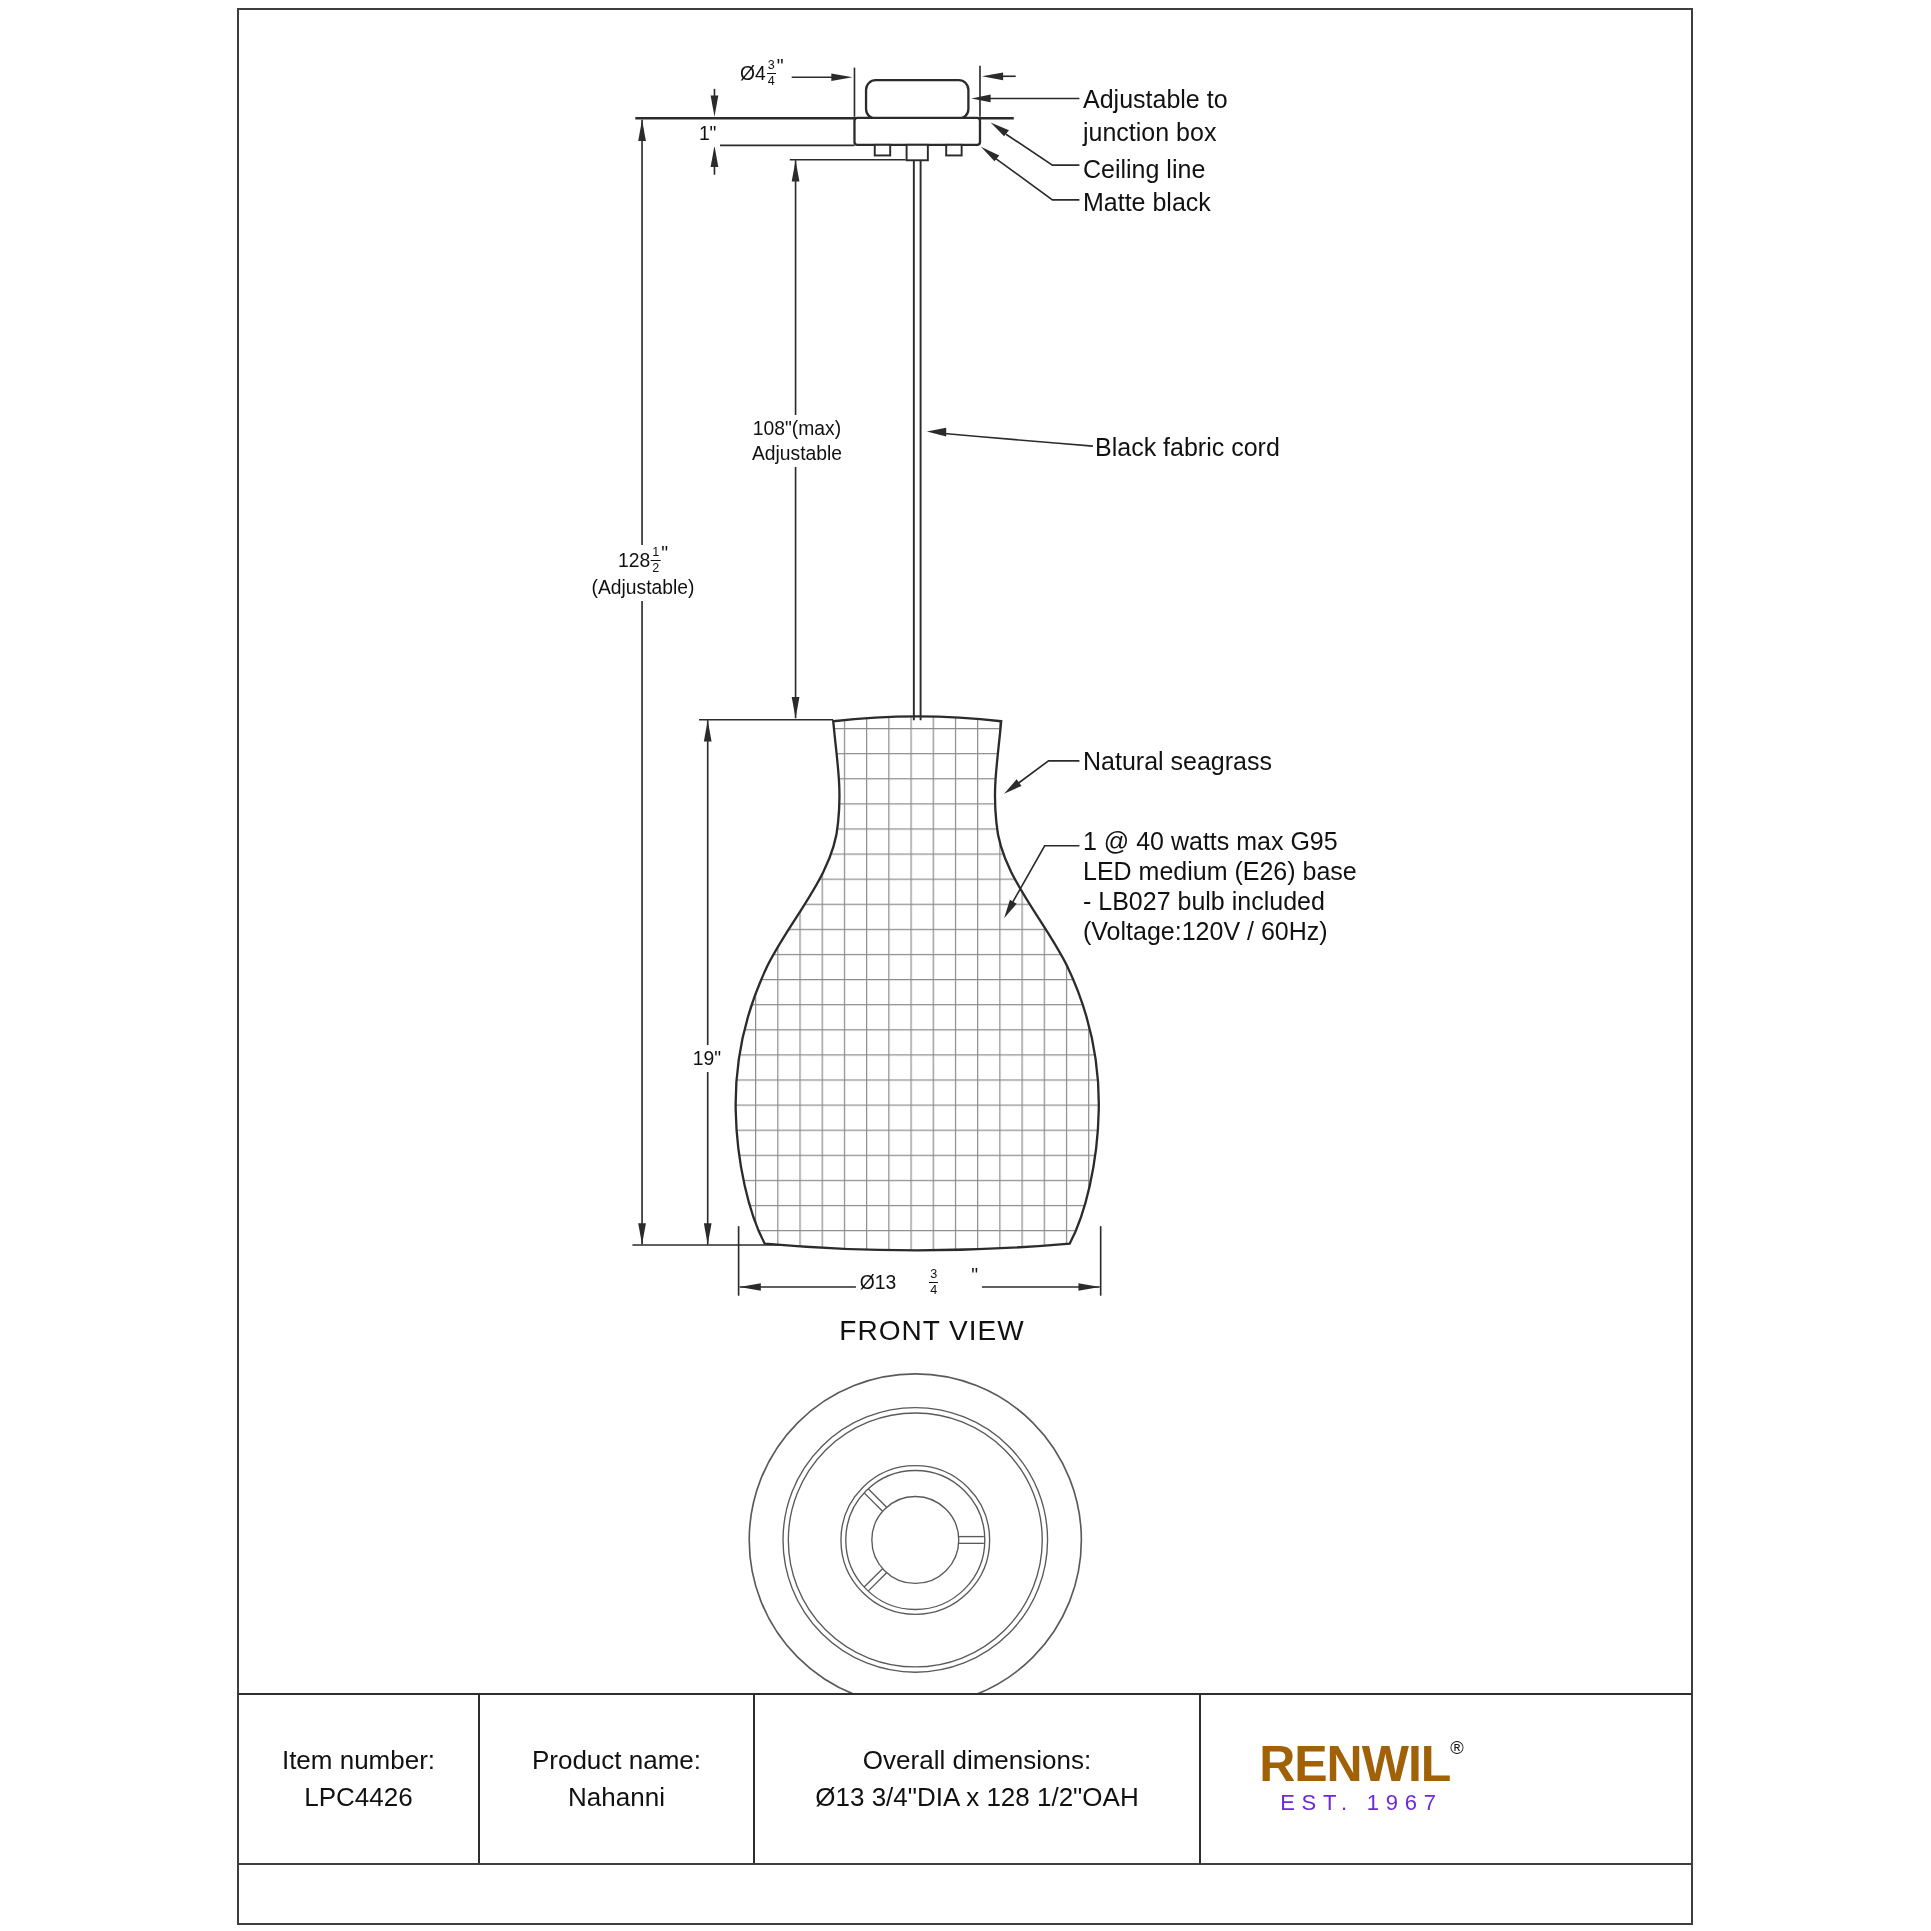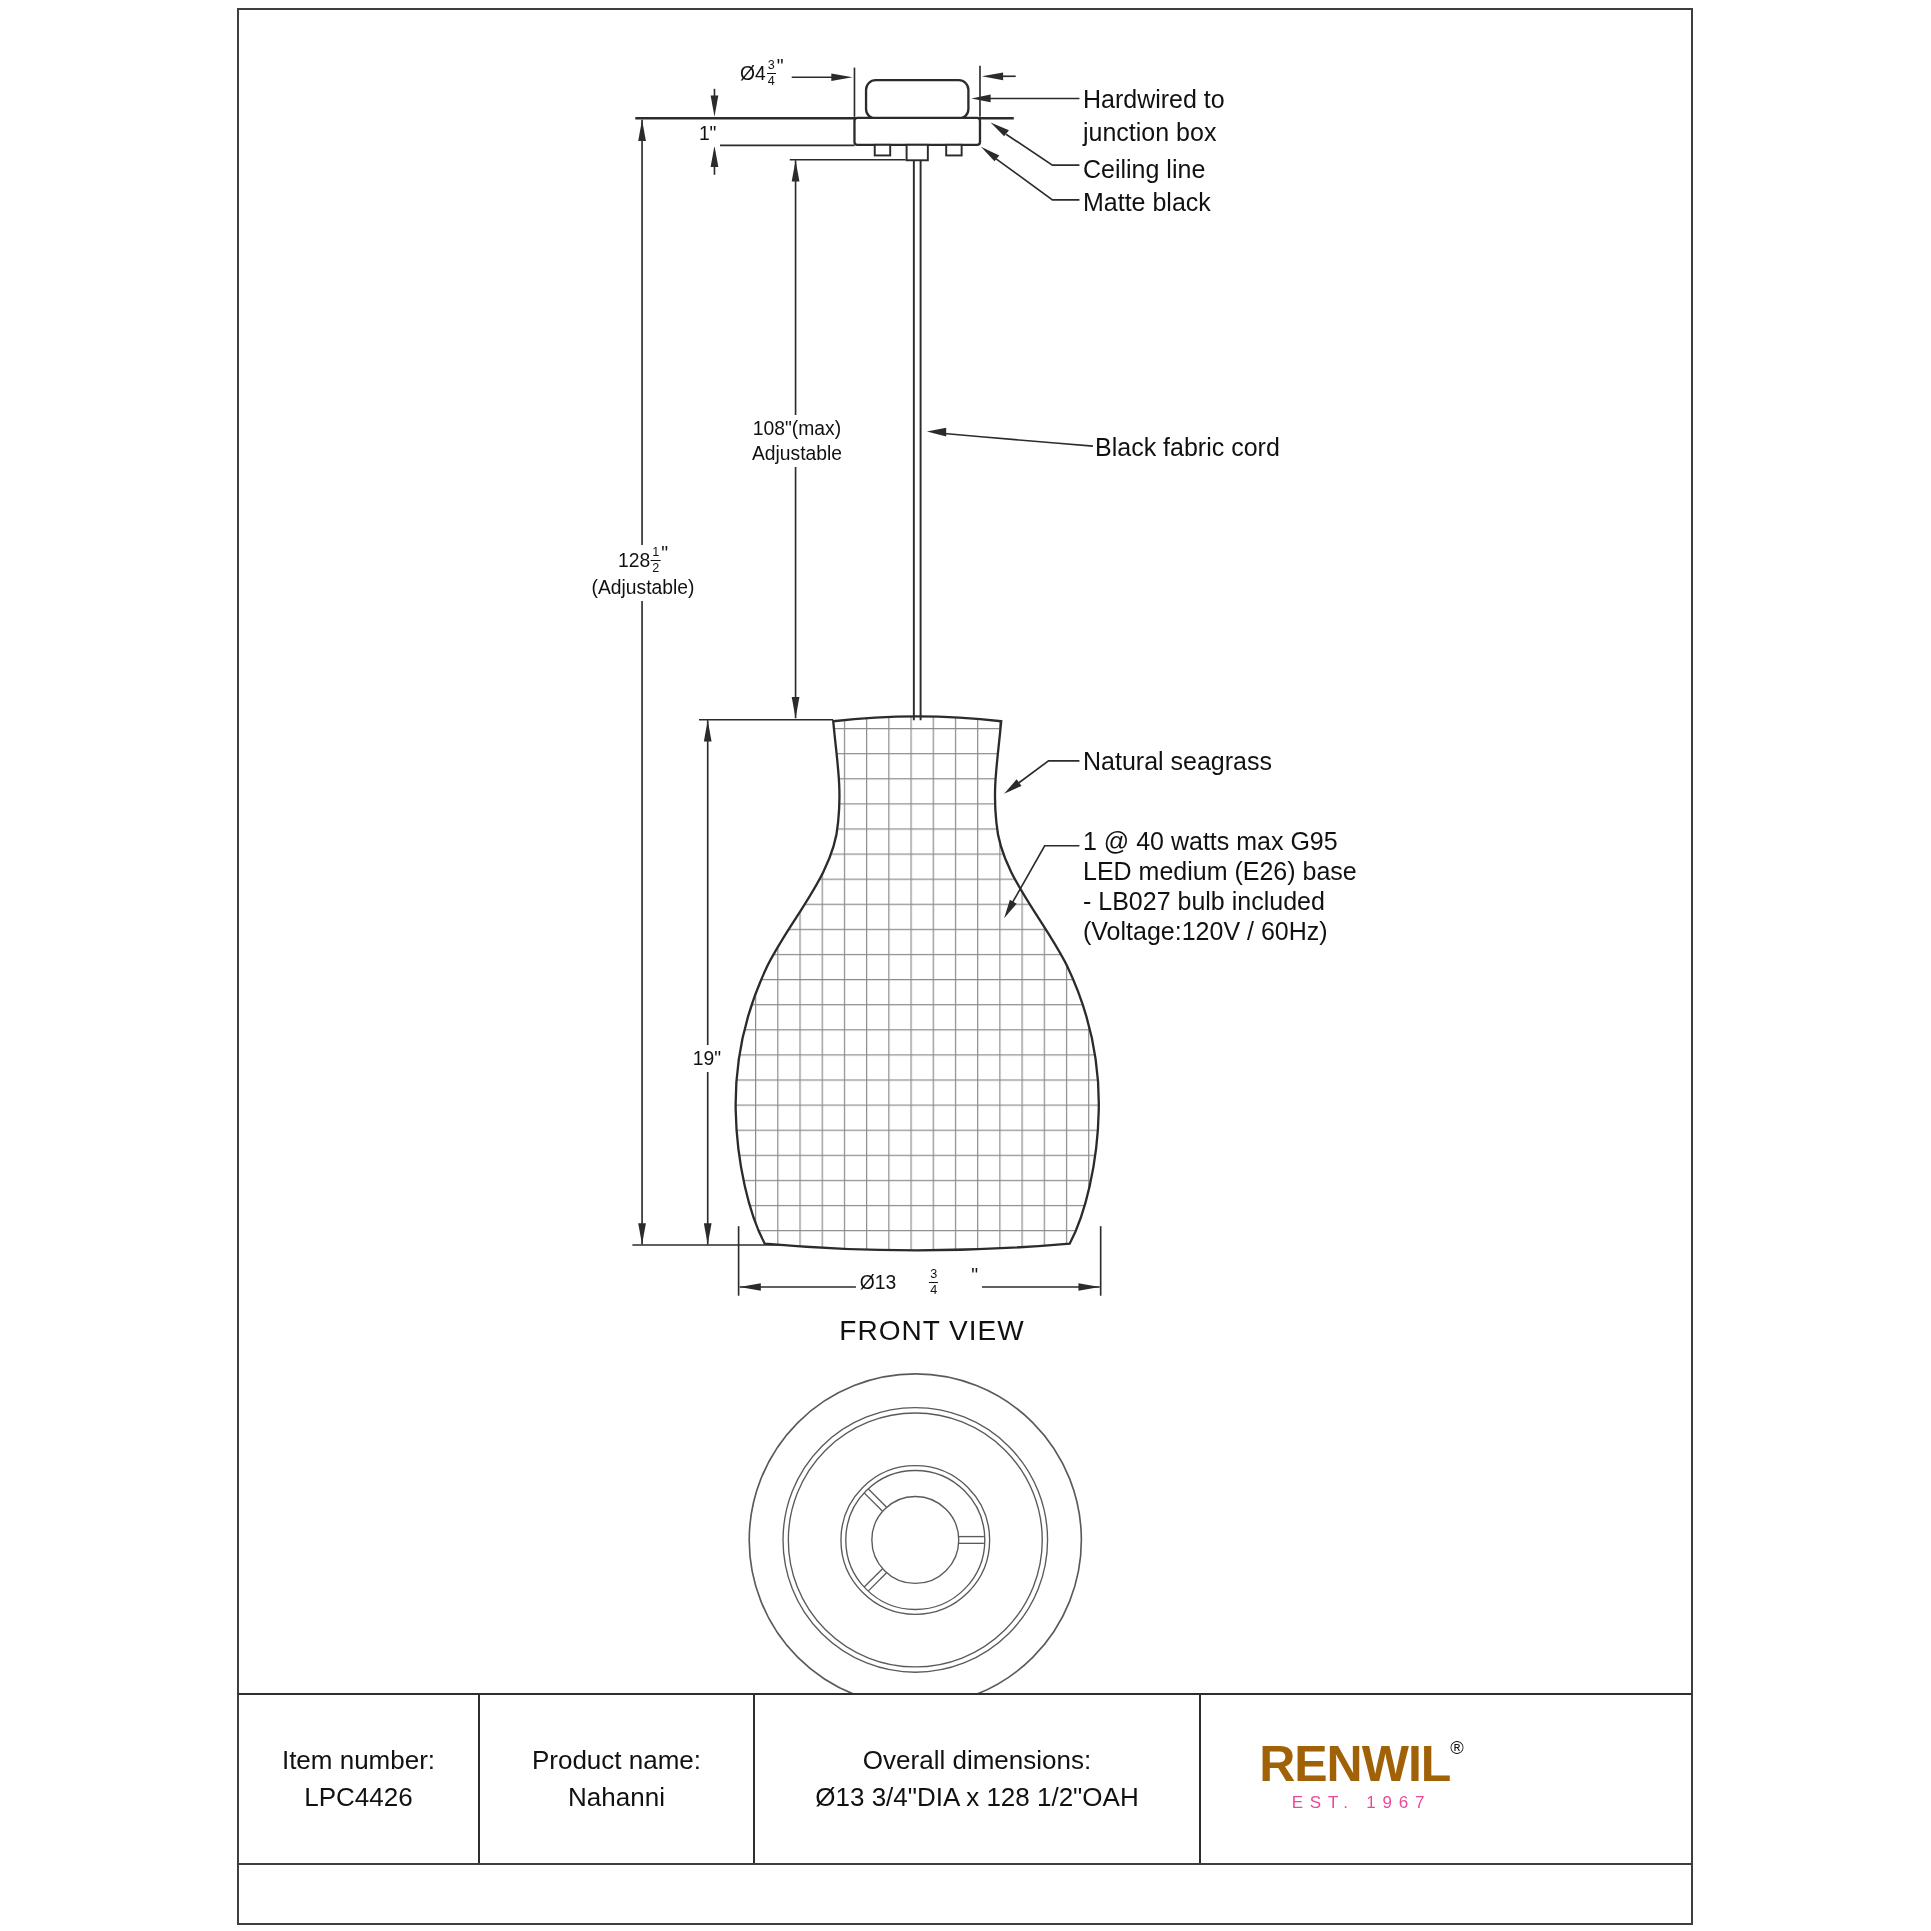--- a/index.html
+++ b/index.html
@@ -43,21 +43,21 @@
   .fcell {
     border-right:2.9px solid #2e2e2e; box-sizing:border-box;
     display:flex; flex-direction:column; align-items:center; justify-content:center;
     gap:7.7px; font-size:26px; line-height:29px; text-align:center;
   }
   .fcell:last-child { border-right:none; }
   .w1{width:241px}.w2{width:275px}.w3{width:446px}.w4{width:167px}.w5{width:321px}
   .brand-row { display:flex; align-items:flex-start; }
   .brand-name { font-size:50px; font-weight:800; letter-spacing:-1px; line-height:46px; color:#a16207; }
   .brand-reg { font-size:18.3px; line-height:18.3px; margin-top:-1.9px; }
-  .brand-est { font-size:17px; letter-spacing:6.8px; color:#ec4899; margin-top:1.9px; }
+  .brand-est { font-size:22px; letter-spacing:6.8px; color:#6d28d9; margin-top:1.9px; }
 </style>
 </head>
 <body>
 
 <div class="page">
 
   <div class="frame"></div>
 
   <svg class="art" width="1931" height="1931" viewBox="0 0 2000 2000">
     <defs>
@@ -194,21 +194,21 @@
   <div class="dim dimrow ctr" style="left:919px; top:1267px;gap:32px;">
     <span>Ø13</span>
     <span class="frac">
       <span class="num">3</span>
       <span class="den">4</span>
     </span>
     <span class="qsup">"</span>
   </div>
 
   <div class="label" style="left:1083px; top:83px;">
-    <div>Hardwired to</div>
+    <div>Adjustable to</div>
     <div>junction box</div>
   </div>
   <div class="label" style="left:1083px; top:153px;">Ceiling line</div>
   <div class="label" style="left:1083px; top:186px;">Matte black</div>
   <div class="label" style="left:1095px; top:431px;">Black fabric cord</div>
   <div class="label" style="left:1083px; top:745px;">Natural seagrass</div>
   <div class="label small-lh" style="left:1083px; top:826px;">
     <div>1 @ 40 watts max G95</div>
     <div>LED medium (E26) base</div>
     <div>- LB027 bulb included</div>

